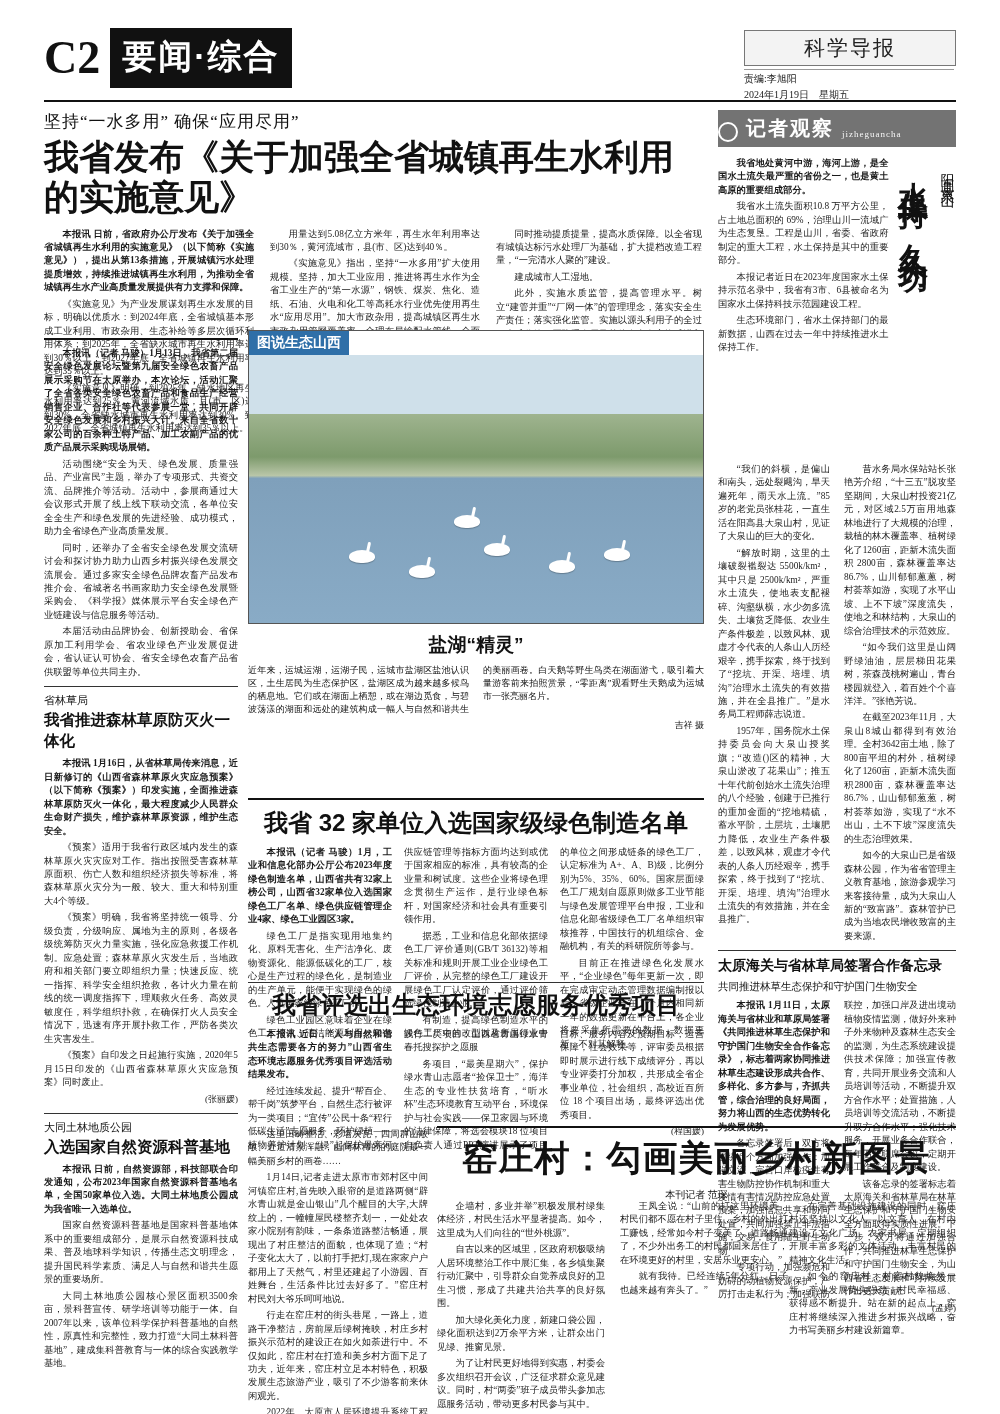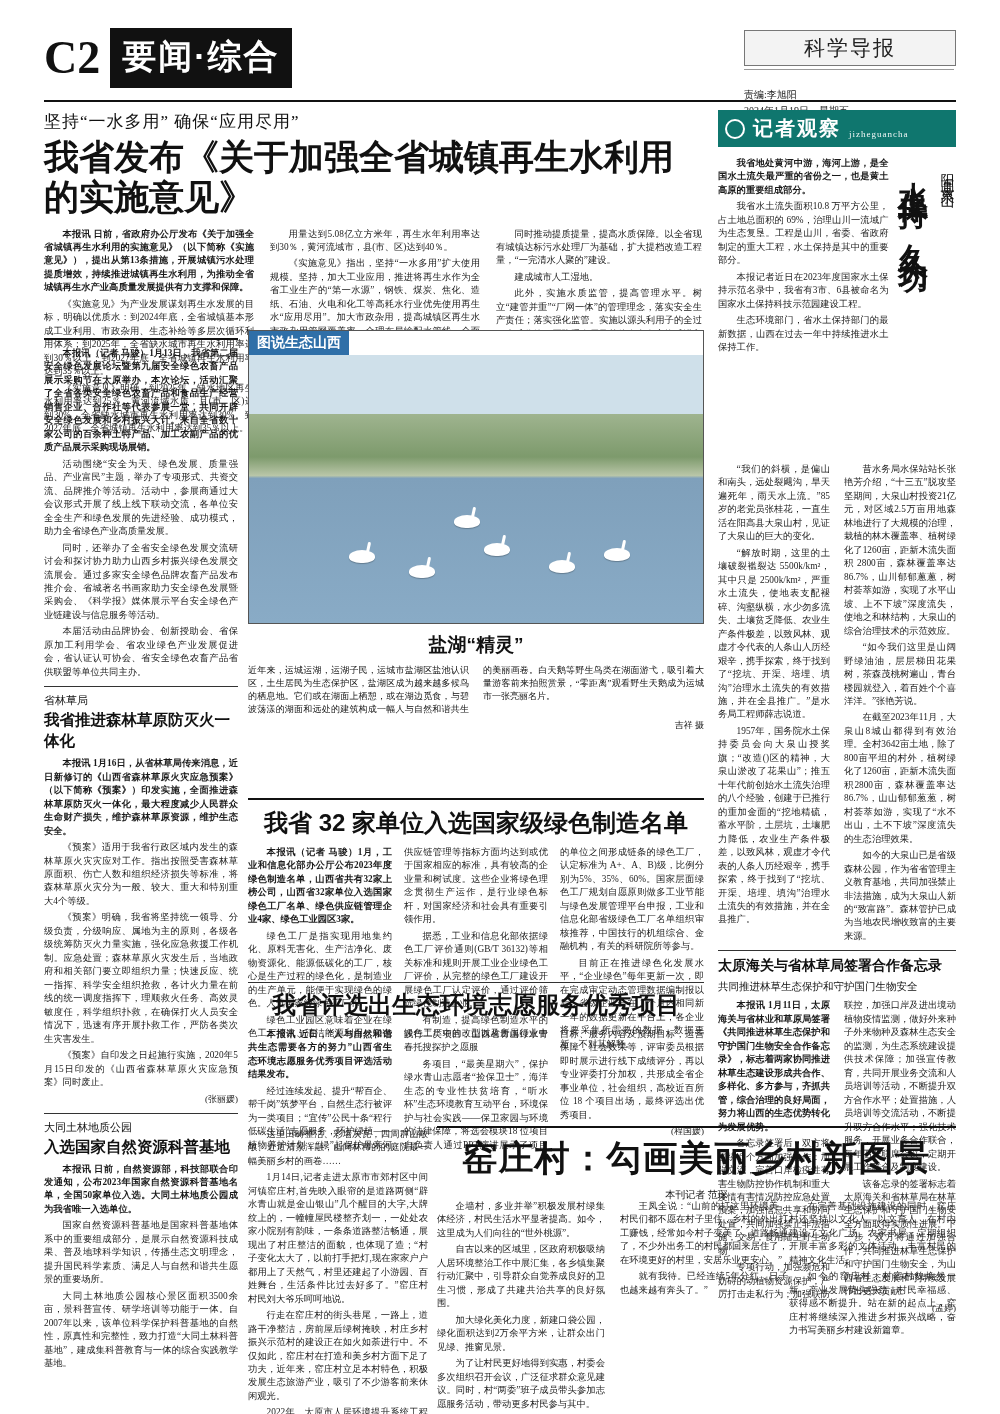--- a/index.html
+++ b/index.html
@@ -12,21 +12,21 @@
 
   
   .masthead{position:absolute;left:44px;top:28px;width:912px;height:66px;}
   .mh-left{display:flex;align-items:center;gap:10px;}
   .mh-c2{font-family:"Liberation Serif",serif;font-size:46px;font-weight:bold;letter-spacing:0;line-height:1;}
   .mh-box{background:#111;color:#fff;font-family:"Liberation Sans","DejaVu Sans",sans-serif;
     font-weight:bold;font-size:34px;padding:6px 12px 8px;letter-spacing:2px;}
   .mh-right{position:absolute;right:0;top:2px;text-align:right;}
   .mh-logo{border:1px solid #777;width:210px;height:34px;display:flex;align-items:center;justify-content:center;
     font-family:"Liberation Serif",serif;font-size:21px;letter-spacing:2px;color:#222;background:#f3f3f3;}
-  .mh-meta{font-size:10px;color:#222;margin-top:3px;border-top:1px solid #999;padding-top:18px;width:210px;text-align:left;}
+  .mh-meta{font-size:10px;color:#222;margin-top:3px;border-top:1px solid #999;padding-top:2px;width:210px;text-align:left;}
   .mh-meta span{display:inline-block;}
   .mh-meta .l2{margin-top:2px;}
   .mh-rule{position:absolute;left:44px;top:100px;width:912px;border-top:2px solid #111;}
 
   
   .col{position:absolute;}
   .kicker{font-size:17px;letter-spacing:1px;margin-bottom:4px;}
   .headline-main{font-family:"Liberation Sans","DejaVu Sans",sans-serif;font-weight:bold;
     font-size:35px;letter-spacing:0px;line-height:1.15;margin:2px 0 10px;}
   .body-col{font-size:9.3px;line-height:1.45;text-align:justify;color:#1a1a1a;}
@@ -47,21 +47,21 @@
     position:relative;overflow:hidden;}
   .swan{position:absolute;width:26px;height:13px;background:#fff;border-radius:50% 50% 45% 45%;
     box-shadow:0 1px 1px rgba(0,0,0,.25);}
   .swan:after{content:"";position:absolute;left:18px;top:-8px;width:3px;height:11px;background:#fff;
     transform:rotate(12deg);border-radius:2px;}
   .caption-title{text-align:center;font-family:"Liberation Sans",sans-serif;font-weight:bold;font-size:19px;margin:8px 0 6px;}
   .caption-body{font-size:9px;line-height:1.45;text-align:justify;}
   .photo-credit{text-align:right;font-size:9px;margin-top:3px;}
 
   
-  .jzgc-banner{background:#0f766e;color:#fff;padding:5px 7px;display:flex;align-items:center;gap:8px;}
+  .jzgc-banner{background:#737373;color:#fff;padding:5px 0;display:flex;align-items:flex-end;gap:8px;}
   .jzgc-cn{font-family:"Liberation Sans",sans-serif;font-weight:bold;font-size:20px;letter-spacing:2px;}
   .jzgc-en{font-size:9px;letter-spacing:1px;opacity:.95;align-self:flex-end;padding-bottom:3px;}
   .vert-wrap{display:flex;flex-direction:row-reverse;gap:6px;margin:10px 0 6px;}
   .vert{writing-mode:vertical-rl;text-orientation:upright;}
   .vert-main{font-family:"Liberation Sans",sans-serif;font-weight:bold;font-size:30px;letter-spacing:6px;line-height:1.25;}
   .vert-sub{font-size:14px;letter-spacing:4px;padding-top:6px;}
 
   
   .bigfeature{position:absolute;left:437px;top:1118px;width:519px;}
   .bf-title{font-family:"Liberation Sans",sans-serif;font-weight:bold;font-size:35px;text-align:center;letter-spacing:1px;}
@@ -209,21 +209,21 @@
       </div>
     </div>
 
     <div class="body-col twocol">
       <p>“我们的斜横，是偏山和南头，远处裂飓沟，旱天遍死年，雨天水上流。”85 岁的老党员张桂花，一直生活在阳高县大泉山村，见证了大泉山的巨大的变化。</p>
       <p>“解放时期，这里的土壤破裂褴裂达 5500k/km²，其中只是 2500k/km²，严重水土流失，使地表支配褪碎、沟壑纵横，水少勿多流失、土壤贫乏降低、农业生产条件极差，以致风林、观虚才令代表的人条山人历经艰辛，携手探索，终于找到了“挖坑、开渠、培埋、填沟”治理水土流失的有效措施，并在全县推广。”是水务局工程师薛志说道。</p>
       <p>1957年，国务院水土保持委员会向大泉山授奖旗；“改造()区的精神，大泉山淤改了花果山”；推五十年代前创始水土流失治理的八个经验，创建于已推行的重加金面的“挖地精硫，蓄水平阶，土层坑，土壤肥力降低，农业生产条件极差，以致风林，观虚才令代表的人条人历经艰辛，携手探索，终于找到了“挖坑、开渠、培埋、填沟”治理水土流失的有效措施，并在全县推广。</p>
       <p>昔水务局水保站站长张艳芳介绍，“十三五”脱攻坚坚期间，大泉山村投资21亿元，对区域2.5万亩用地森林地进行了大规模的治理，栽植的林木覆盖率、植树绿化了1260亩，距新木流失面积 2800亩，森林覆盖率达 86.7%，山川郁郁蔥蔥，树村荟萃如游，实现了水平山坡、上不下坡”深度流失，使地之和林结构，大泉山的综合治理技术的示范效应。</p>
       <p>“如今我们这里是山阔野绿油油，层层梯田花果树，茶森茂桃树遍山，青台楼园就登入，着百姓个个喜洋洋。”张艳芳说。</p>
       <p>在截至2023年11月，大泉山8城山都得到有效治理。全村3642亩土地，除了800亩平坦的村外，植树绿化了1260亩，距新木流失面积2800亩，森林覆盖率达86.7%，山山郁郁葱葱，树村荟萃如游，实现了“水不出山，土不下坡”深度流失的生态治理效果。</p>
-      <p>如今的大泉山已是省级森林公园，作为省省管理主义教育基地，共同加强禁止非法措施，成为大泉山人新的“致富路”。森林管护已成为当地农民增收致富的主要来源。</p>
+      <p>如今的大泉山已是省级森林公园，作为省省管理主义教育基地，旅游参观学习来客接待量，成为大泉山人新的“致富路”。森林管护已成为当地农民增收致富的主要来源。</p>
     </div>
 
     <div class="hr-thin"></div>
     <div class="sec-title" style="font-size:14px;">太原海关与省林草局签署合作备忘录</div>
     <div style="font-size:10.5px;margin-bottom:5px;">共同推进林草生态保护和守护国门生物安全</div>
     <div class="body-col twocol">
       <p class="lead">本报讯 1月11日，太原海关与省林业和草原局签署《共同推进林草生态保护和守护国门生物安全合作备忘录》，标志着两家协同推进林草生态建设形成共合作、多样化、多方参与，齐抓共管，综合治理的良好局面，努力将山西的生态优势转化为发展优势。</p>
       <p>备忘录签署后，双方将围绕 6 个方面加强合作：加强交流，完善口岸检疫性有害生物防控协作机制和重大疫情有害情况防控应急处置预案，加强信息共享和协同处置，共同加强禁止非法措施，交易，食用陆生野生动物</p>
       <p>专项行动，加强濒危和妨碍的动植物资源保护，严厉打击走私行为；加强联防联控，加强口岸及进出境动植物疫情监测，做好外来种子外来物种及森林生态安全的监测，为生态系统建设提供技术保障；加强宣传教育，共同开展业务交流和人员培训等活动，不断提升双方合作水平；处置措施，人员培训等交流活动，不断提升双方合作水平；强化技术服务，开展业务合作联合，每年召开联席会议，定期开展工作联合及制度建设。</p>
       <p>该备忘录的签署标志着太原海关和省林草局在林草生态保护和守护国门生物安全方面取得实质性进展。下一步，双方将通过加强合作，共同推进林草生态保护和守护国门生物安全，为山西省生态发展和可持续发展作出更大贡献。</p>

